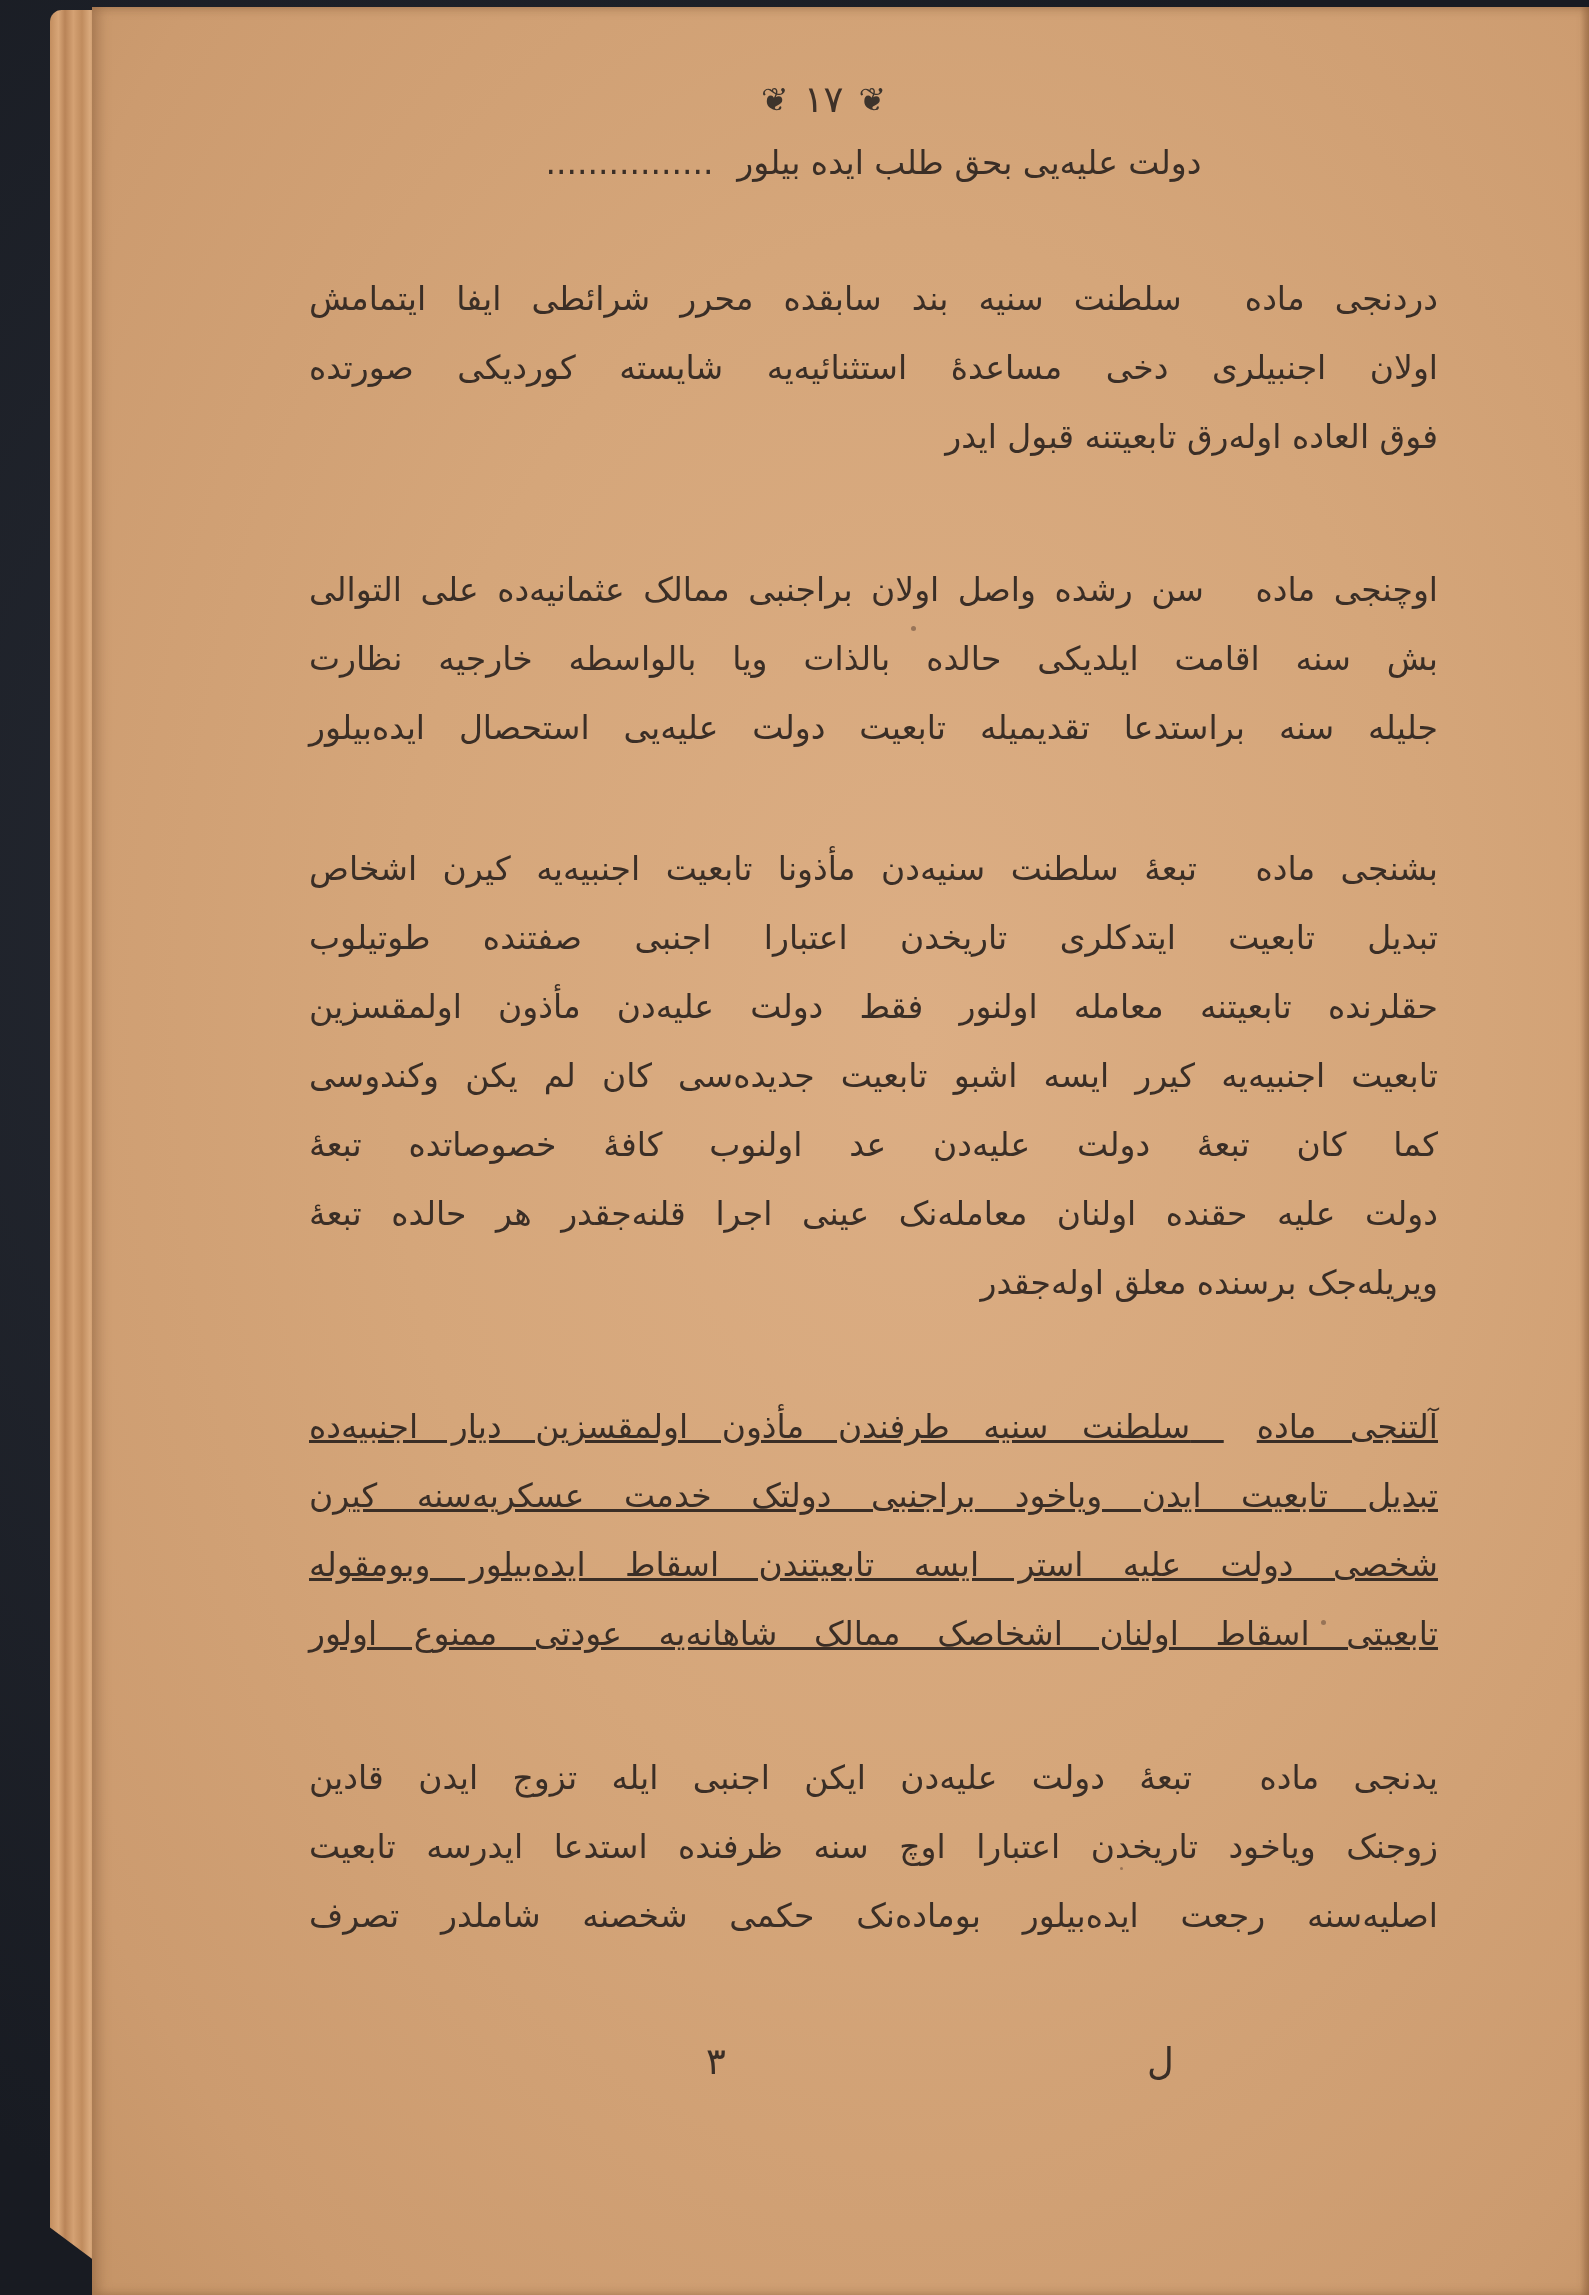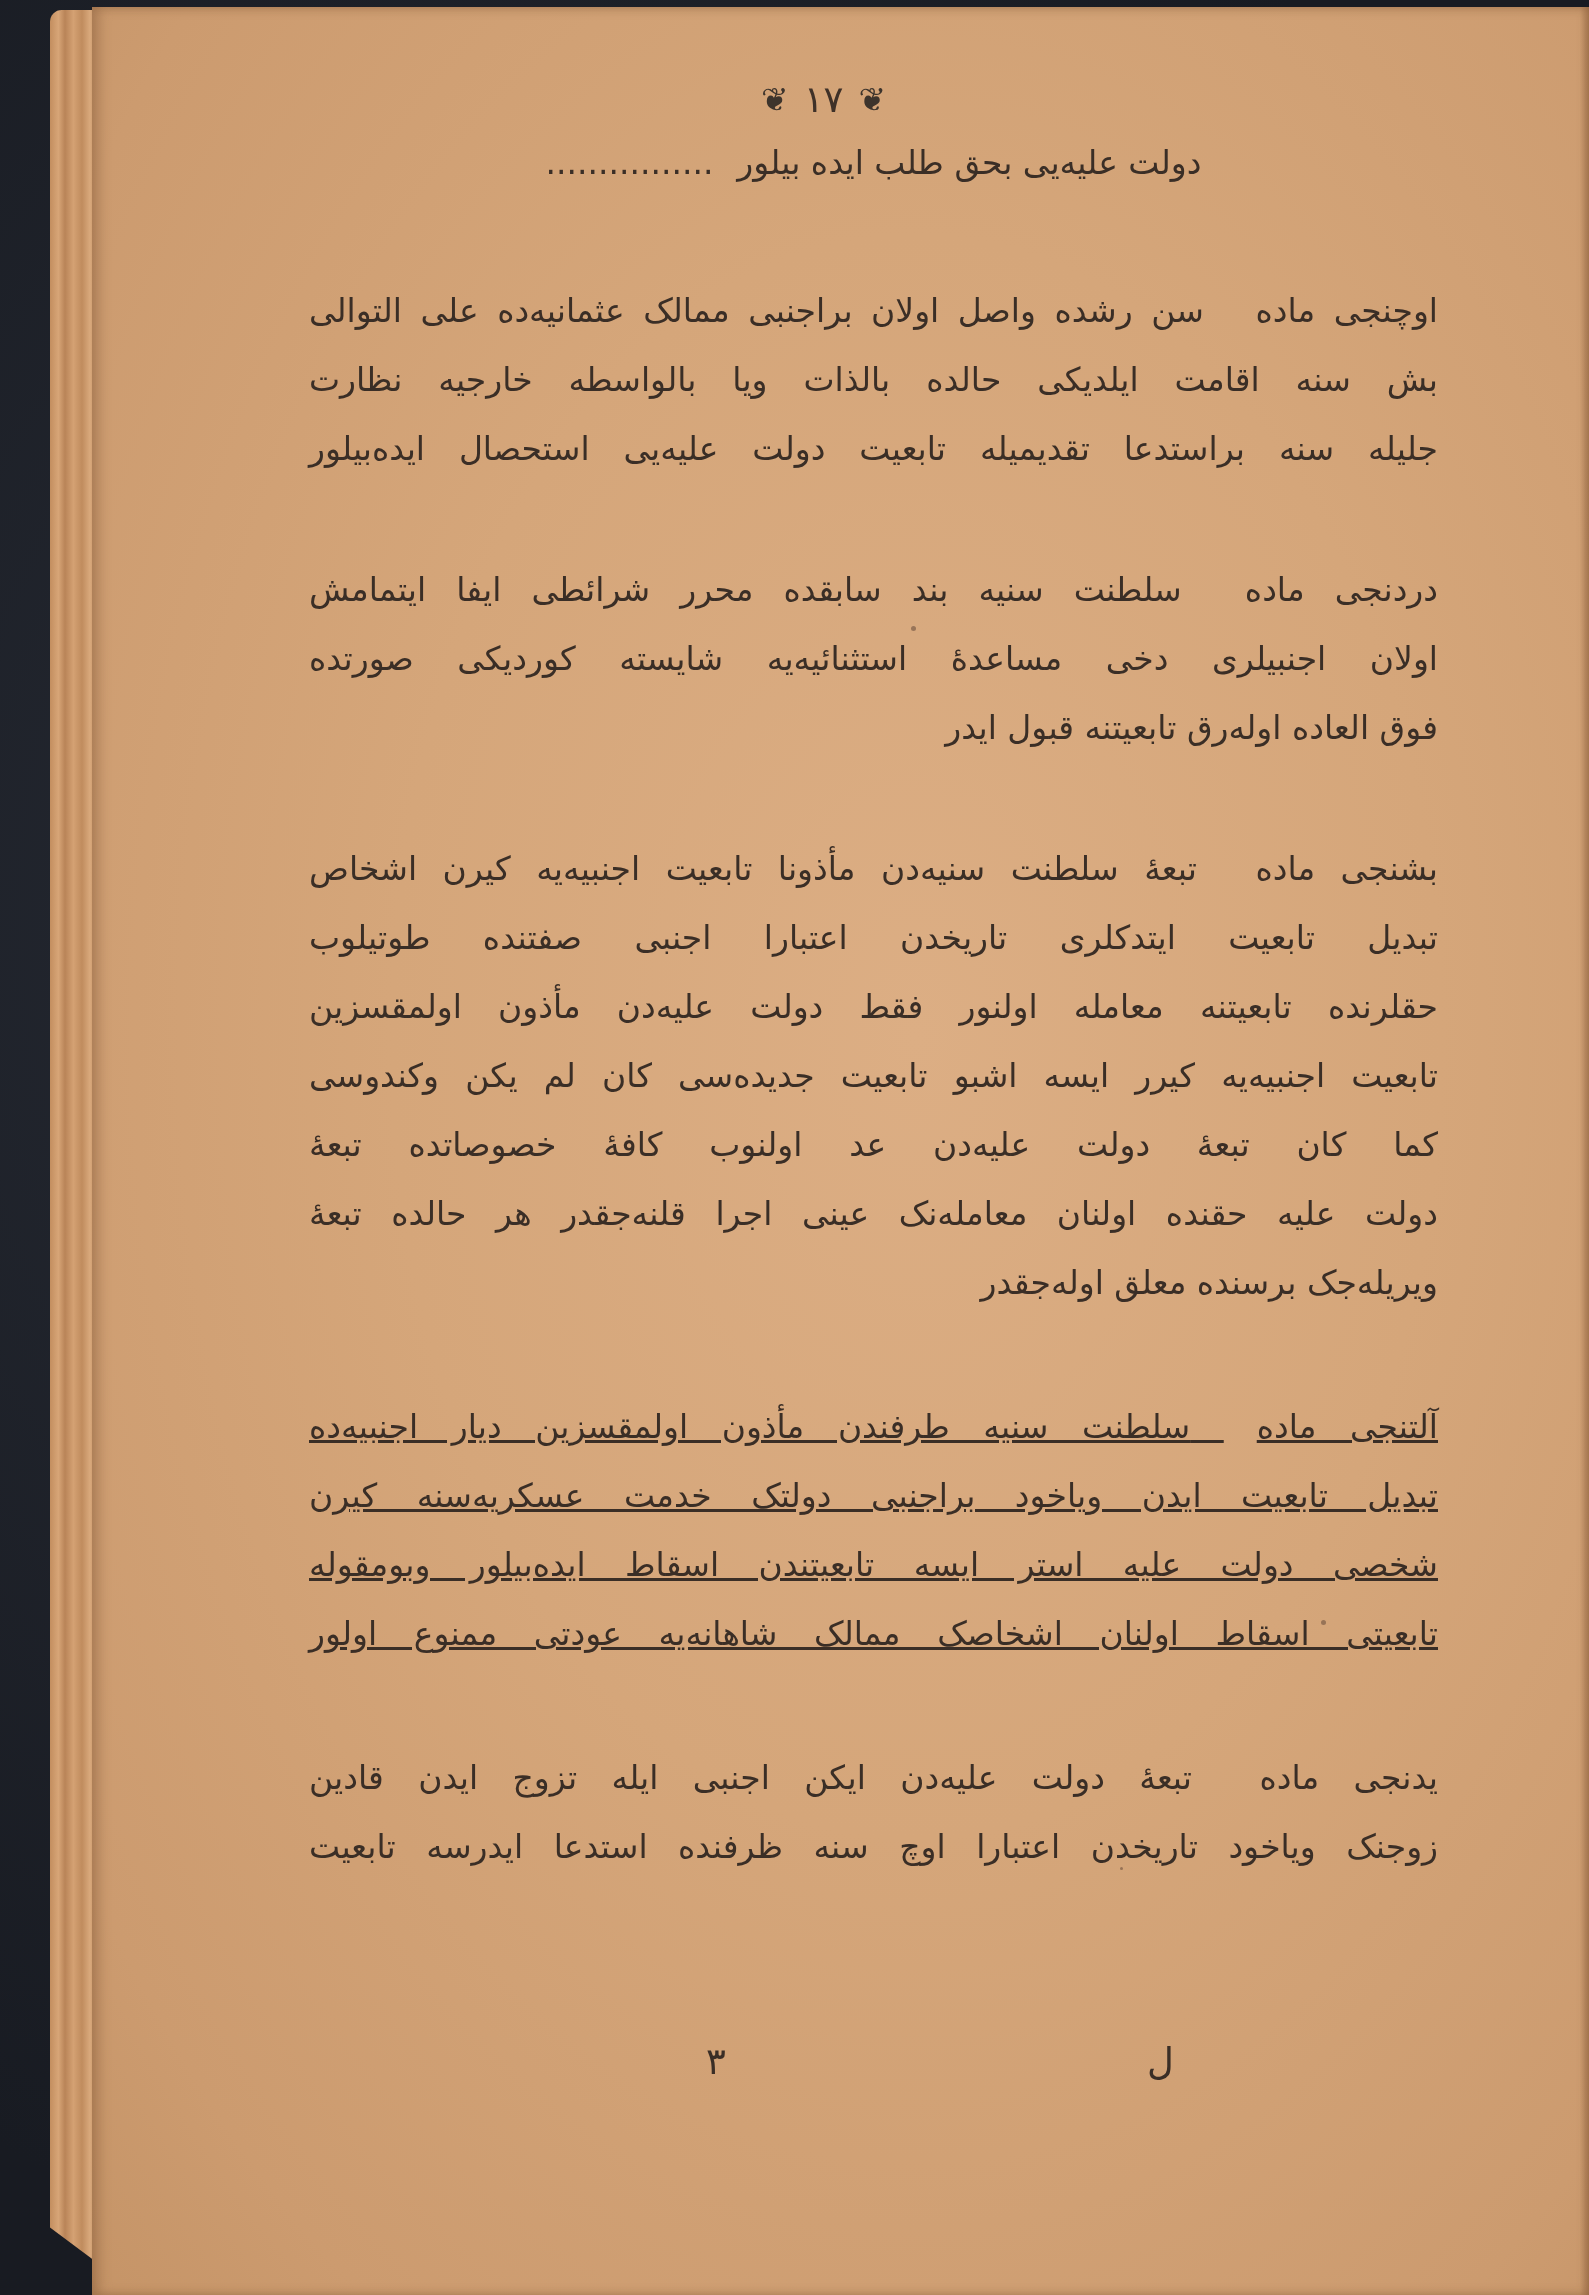--- a/index.html
+++ b/index.html
@@ -153,36 +153,36 @@
     <span class="orn">❦</span>
     <span>١٧</span>
     <span class="orn">❦</span>
   </div>
 
   <div class="running-head">
     <span>دولت علیه‌یی بحق طلب ایده بیلور</span>
     <span class="dots">................</span>
   </div>
 
+  <div class="article a2">
+    <div class="line">
+      <span class="article-label">دردنجی ماده</span>
+      <span>سلطنت سنیه بند سابقده محرر شرائطی ایفا ایتمامش</span>
+    </div>
+    <div class="line">اولان اجنبیلری دخی مساعدهٔ استثنائیه‌یه شایسته کوردیکی صورتده</div>
+    <div class="line last">فوق العاده اوله‌رق تابعیتنه قبول ایدر</div>
+  </div>
+
   <div class="article first-article">
     <div class="line">
       <span class="article-label">اوچنجی ماده</span>
       <span>سن رشده واصل اولان براجنبی ممالک عثمانیه‌ده علی التوالی</span>
     </div>
     <div class="line">بش سنه اقامت ایلدیکی حالده بالذات ویا بالواسطه خارجیه نظارت</div>
     <div class="line">جلیله سنه براستدعا تقدیمیله تابعیت دولت علیه‌یی استحصال ایده‌بیلور</div>
-  </div>
-
-  <div class="article a2">
-    <div class="line">
-      <span class="article-label">دردنجی ماده</span>
-      <span>سلطنت سنیه بند سابقده محرر شرائطی ایفا ایتمامش</span>
-    </div>
-    <div class="line">اولان اجنبیلری دخی مساعدهٔ استثنائیه‌یه شایسته کوردیکی صورتده</div>
-    <div class="line last">فوق العاده اوله‌رق تابعیتنه قبول ایدر</div>
   </div>
 
   <div class="article a3">
     <div class="line">
       <span class="article-label">بشنجی ماده</span>
       <span>تبعهٔ سلطنت سنیه‌دن مأذونا تابعیت اجنبیه‌یه کیرن اشخاص</span>
     </div>
     <div class="line">تبدیل تابعیت ایتدکلری تاریخدن اعتبارا اجنبی صفتنده طوتیلوب</div>
     <div class="line">حقلرنده تابعیتنه معامله اولنور فقط دولت علیه‌دن مأذون اولمقسزین</div>
     <div class="line">تابعیت اجنبیه‌یه کیرر ایسه اشبو تابعیت جدیده‌سی کان لم یکن وکندوسی</div>
@@ -200,20 +200,21 @@
     <div class="line">شخصی دولت علیه استر ایسه تابعیتندن اسقاط ایده‌بیلور وبومقوله</div>
     <div class="line">تابعیتی اسقاط اولنان اشخاصک ممالک شاهانه‌یه عودتی ممنوع اولور</div>
   </div>
 
   <div class="article a5">
     <div class="line">
       <span class="article-label">یدنجی ماده</span>
       <span>تبعهٔ دولت علیه‌دن ایکن اجنبی ایله تزوج ایدن قادین</span>
     </div>
     <div class="line">زوجنک ویاخود تاریخدن اعتبارا اوچ سنه ظرفنده استدعا ایدرسه تابعیت</div>
+    <div class="line">اصلیه‌سنه رجعت ایده‌بیلور بوماده‌نک حکمی شخصنه شاملدر تصرف</div>
   </div>
 </div>
 
 <div class="signature-marks">
   <span>٣</span>
   <span>ل</span>
 </div>
 
 
 </body></html>

